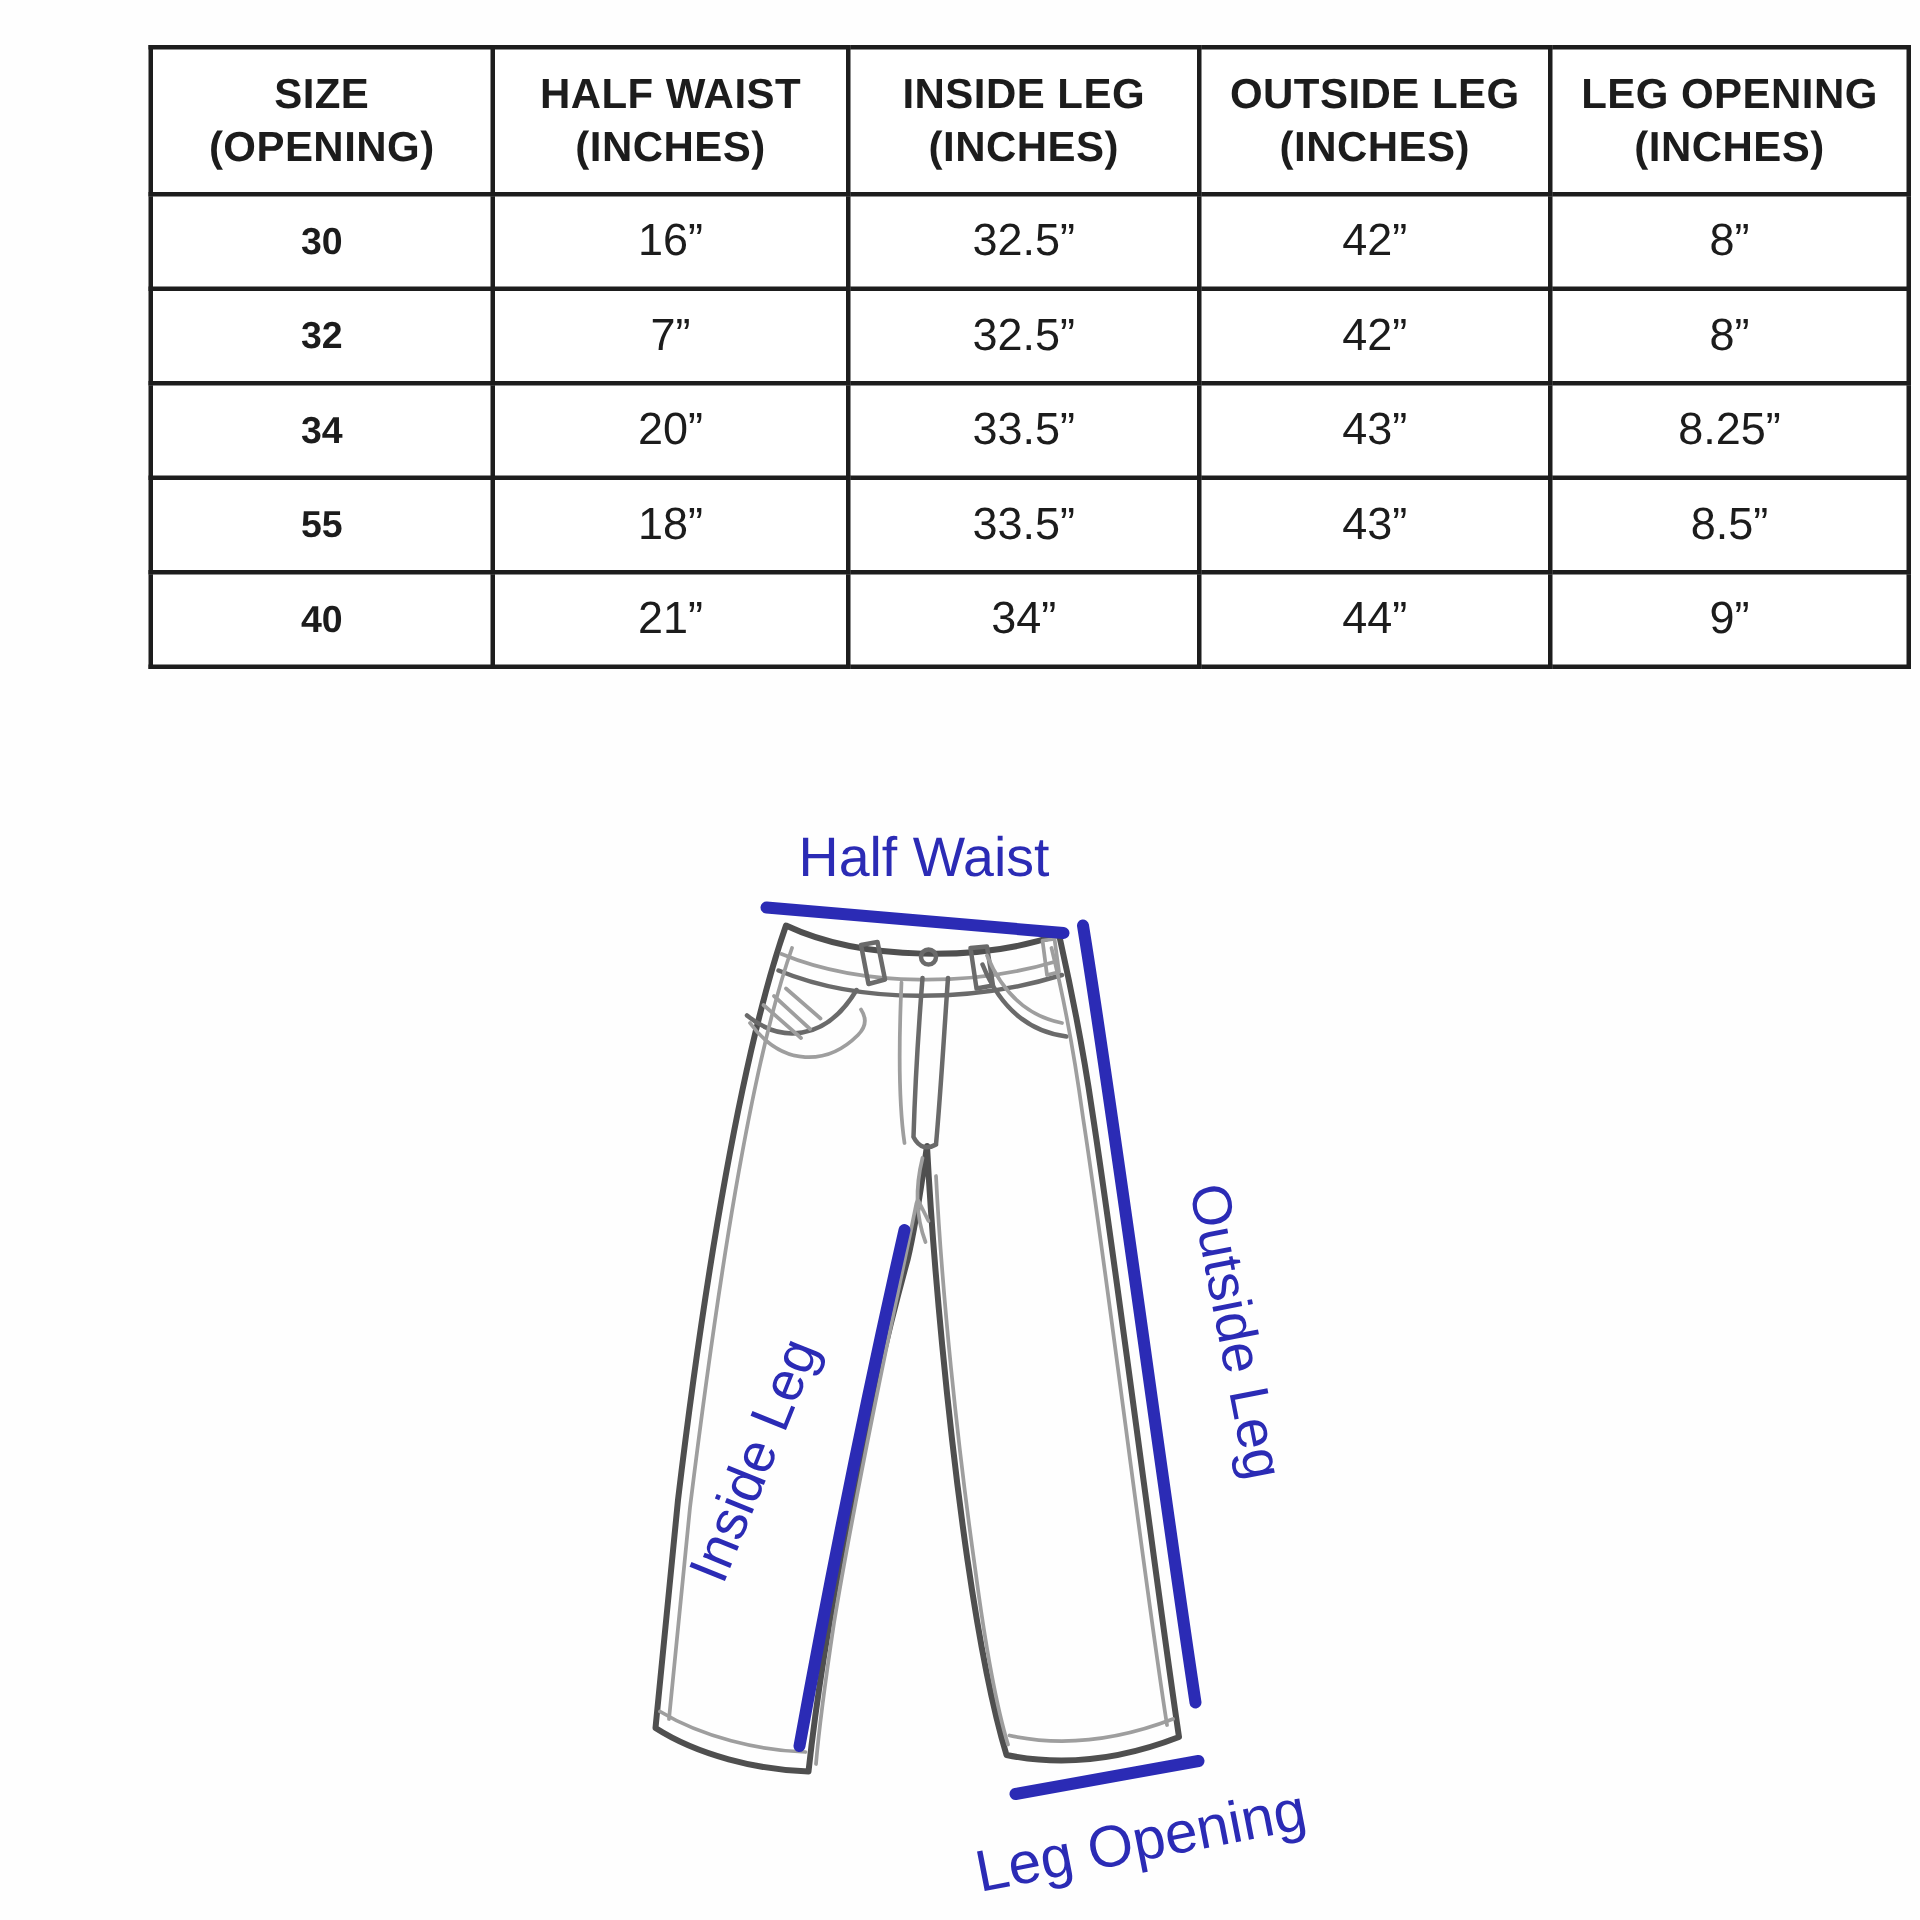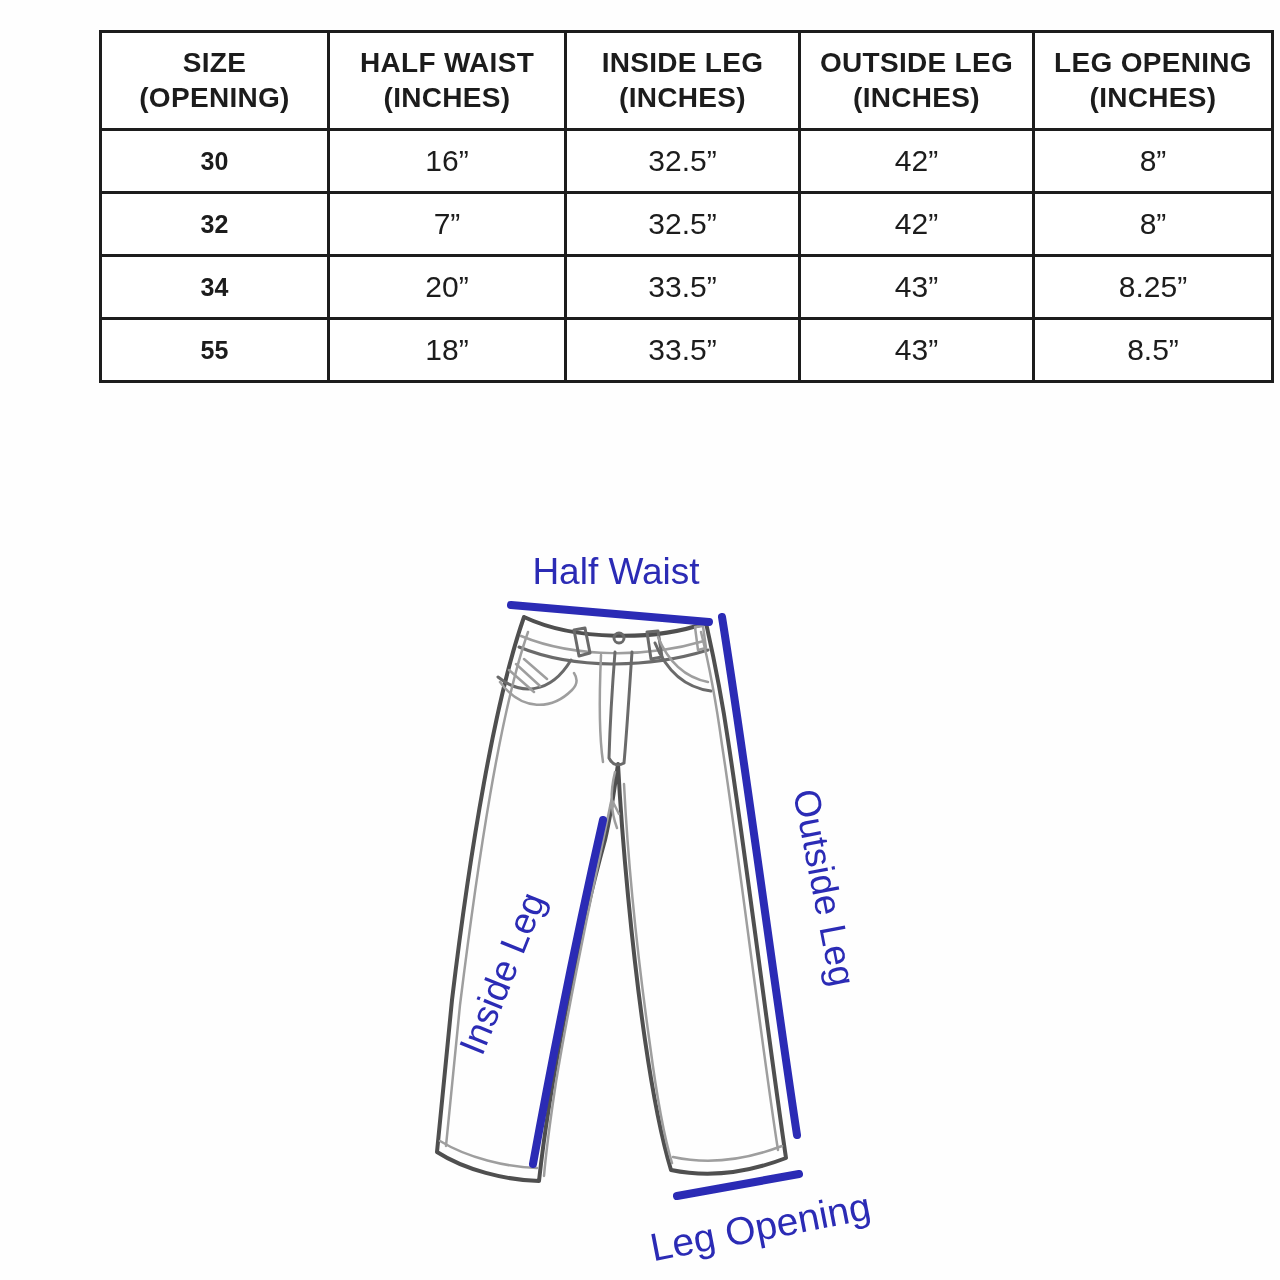--- a/index.html
+++ b/index.html
@@ -146,20 +146,27 @@
         <td class="meas-cell">33.5”</td>
         <td class="meas-cell">43”</td>
         <td class="meas-cell">8.25”</td>
       </tr>
       <tr>
         <td class="size-cell">55</td>
         <td class="meas-cell">18”</td>
         <td class="meas-cell">33.5”</td>
         <td class="meas-cell">43”</td>
         <td class="meas-cell">8.5”</td>
+      </tr>
+      <tr>
+        <td class="size-cell">40</td>
+        <td class="meas-cell">21”</td>
+        <td class="meas-cell">34”</td>
+        <td class="meas-cell">44”</td>
+        <td class="meas-cell">9”</td>
       </tr>
     </tbody>
   </table>
 
   <svg class="diagram" width="1280" height="1280" viewBox="0 0 1280 1280" aria-hidden="true">
 
     <g>
 
       <path class="sketch-main" d="
         M 524,617

